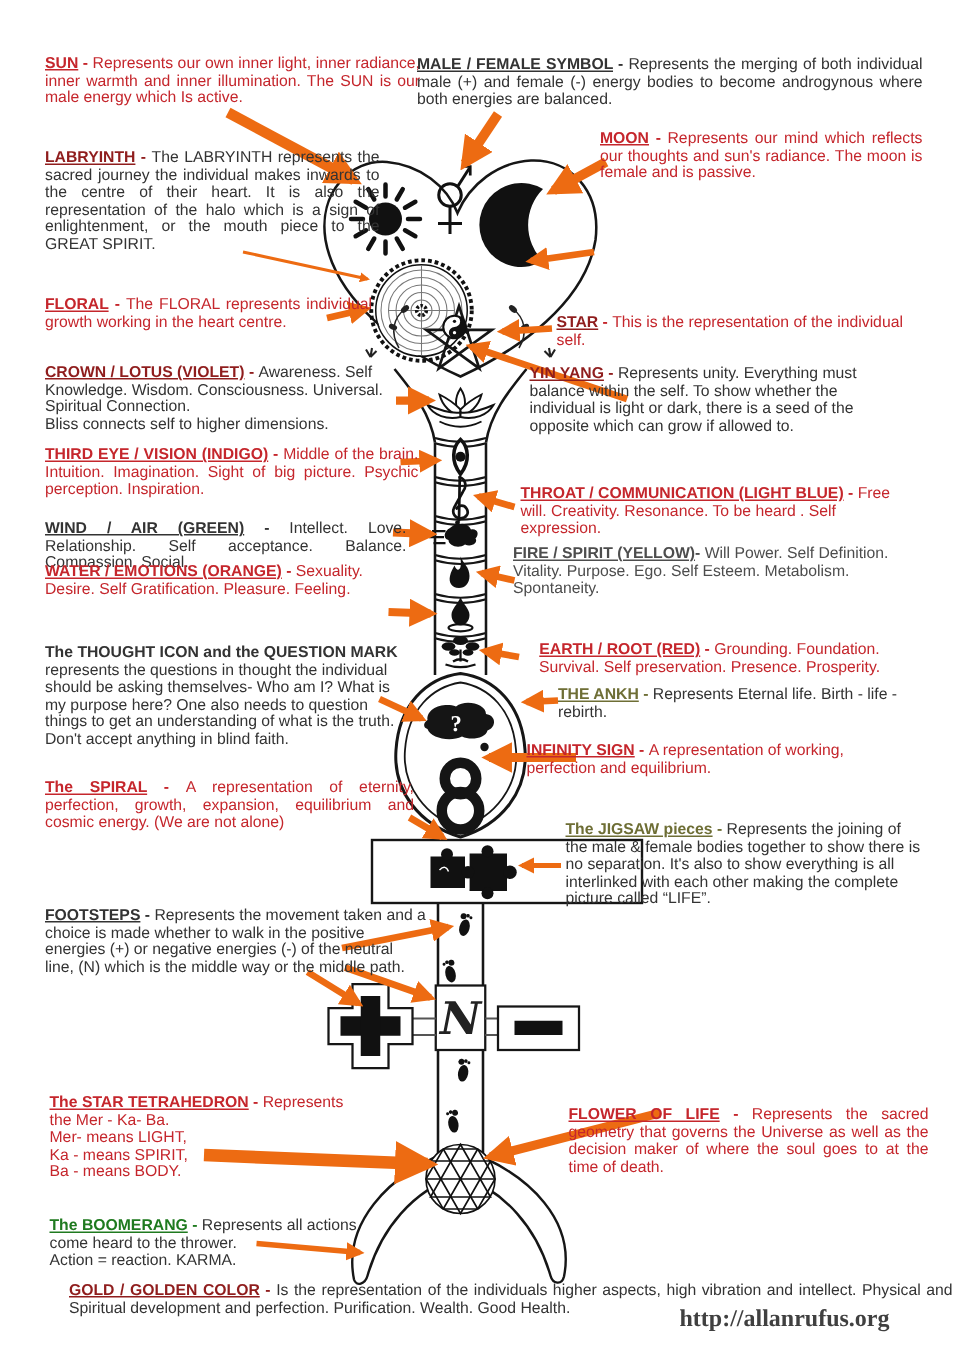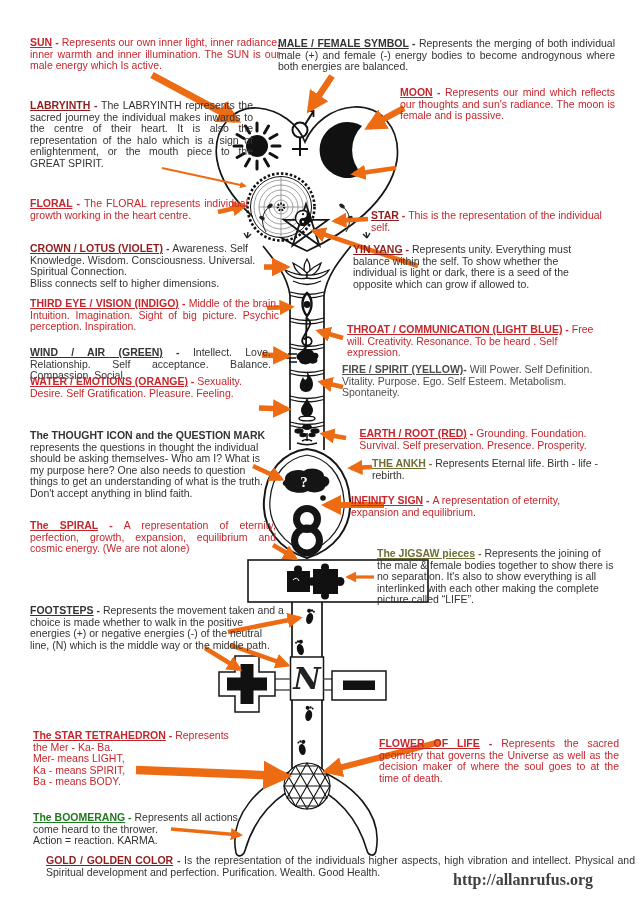--- a/index.html
+++ b/index.html
@@ -299,21 +299,21 @@
 <div class="ann p-fire"><span class="h c-gray">FIRE / SPIRIT (YELLOW)</span><span class="s c-gray">- </span><span class="b c-gray">Will Power. Self Definition. Vitality. Purpose. Ego. Self Esteem. Metabolism. Spontaneity.</span></div>
 
 <div class="ann p-water"><span class="h c-red">WATER / EMOTIONS (ORANGE)</span><span class="s c-red"> - </span><span class="b c-red">Sexuality. Desire. Self Gratification. Pleasure. Feeling.</span></div>
 
 <div class="ann p-earth"><span class="h c-red">EARTH / ROOT (RED)</span><span class="s c-red"> - </span><span class="b c-red">Grounding. Foundation. Survival. Self preservation. Presence. Prosperity.</span></div>
 
 <div class="ann p-thought"><span class="s c-dark">The THOUGHT ICON and the QUESTION MARK</span><span class="c-dark"> </span><span class="b c-dark">represents the questions in thought the individual should be asking themselves- Who am I? What is my purpose here? One also needs to question things to get an understanding of what is the truth. Don't accept anything in blind faith.</span></div>
 
 <div class="ann p-ankh"><span class="h c-olive">THE ANKH</span><span class="s c-olive"> - </span><span class="b c-dark">Represents Eternal life. Birth - life - rebirth.</span></div>
 
-<div class="ann p-inf"><span class="h c-red">INFINITY SIGN</span><span class="s c-red"> - </span><span class="b c-red">A representation of eternity, expansion and equilibrium.</span></div>
+<div class="ann p-inf"><span class="h c-red">INFINITY SIGN</span><span class="s c-red"> - </span><span class="b c-red">A representation of working, perfection and equilibrium.</span></div>
 
 <div class="ann p-spiral"><span class="h c-red">The SPIRAL</span><span class="s c-red"> - </span><span class="b c-red">A representation of eternity, perfection, growth, expansion, equilibrium and cosmic energy. (We are not alone)</span></div>
 
 <div class="ann p-jig"><span class="h c-olive">The JIGSAW pieces</span><span class="s c-olive"> - </span><span class="b c-dark">Represents the joining of the male &amp; female bodies together to show there is no separation. It's also to show everything is all interlinked with each other making the complete picture called “LIFE”.</span></div>
 
 <div class="ann p-foot"><span class="h c-dark">FOOTSTEPS</span><span class="s c-dark"> - </span><span class="b c-dark">Represents the movement taken and a choice is made whether to walk in the positive energies (+) or negative energies (-) of the neutral line, (N) which is the middle way or the middle path.</span></div>
 
 <div class="ann p-tetra"><span class="h c-red">The STAR TETRAHEDRON</span><span class="s c-red"> - </span><span class="b c-red">Represents
 the Mer - Ka- Ba.
 Mer- means LIGHT,

